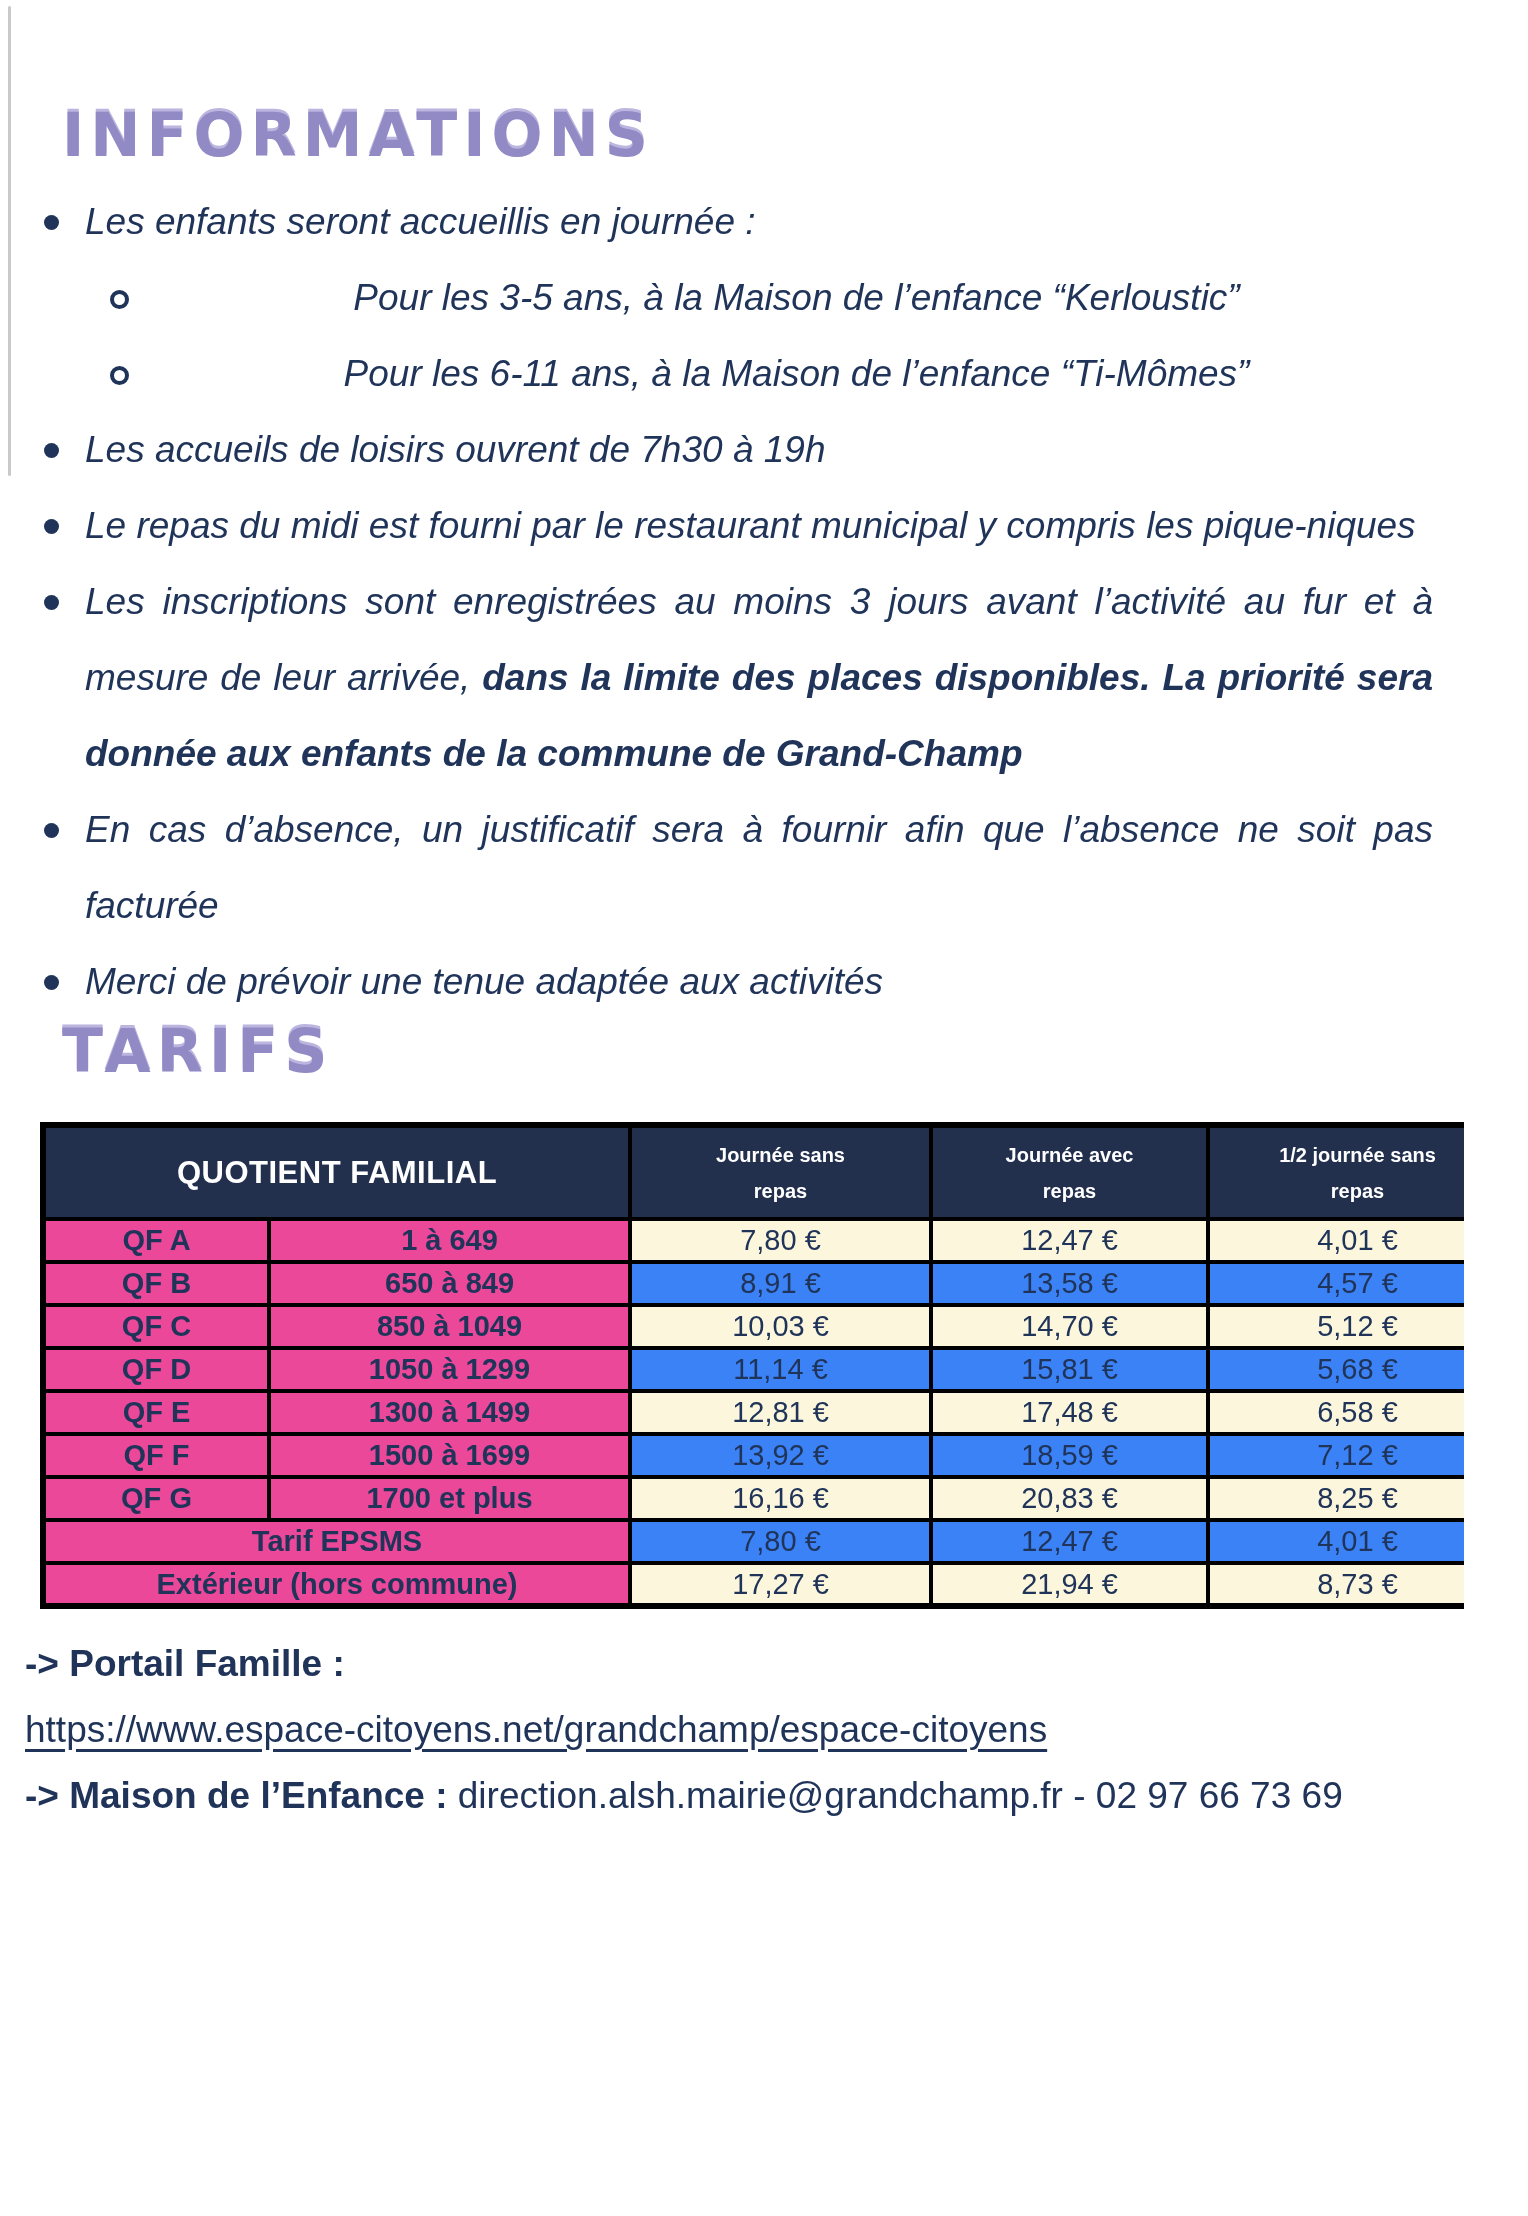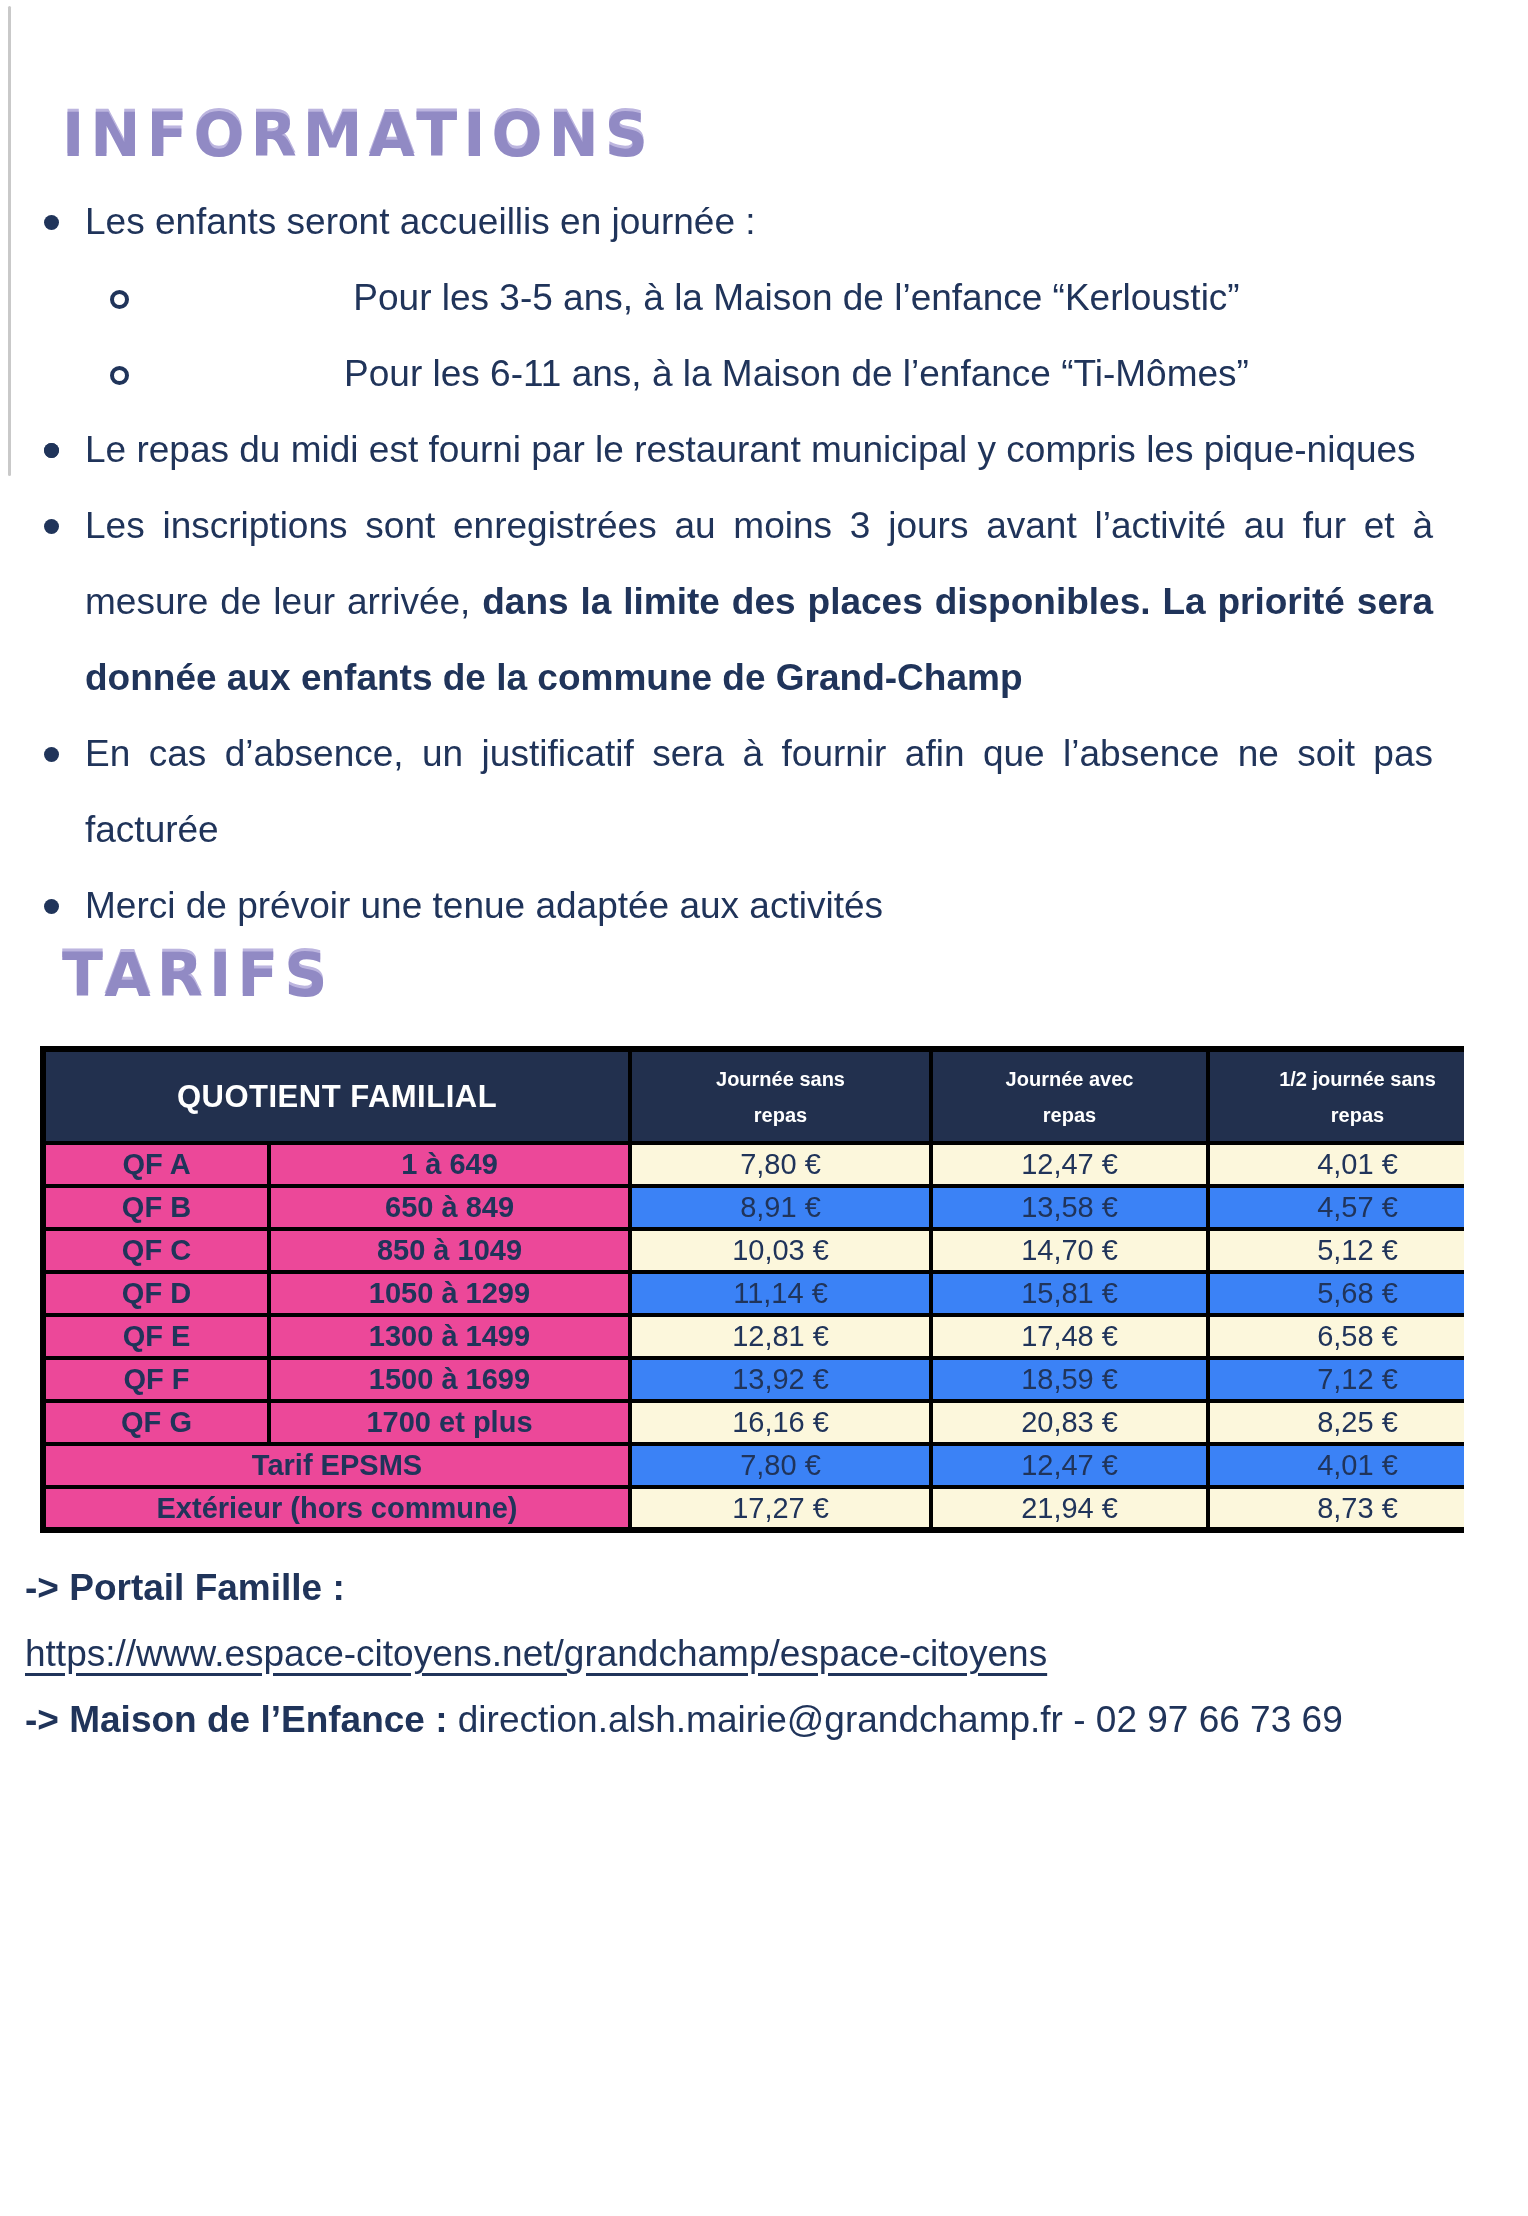--- a/index.html
+++ b/index.html
@@ -29,20 +29,21 @@
   }
   
   ul.bullets{list-style:none;margin:18px 0 0 0;padding:0;}
   ul.bullets > li{
     position:relative;
     font-size:37px;
     line-height:76px;
     padding-left:85px;
     padding-right:31px;
     text-align:justify;
+    font-style:italic;
   }
   ul.bullets > li .dot{
     position:absolute;left:44px;top:31px;
     width:15px;height:15px;border-radius:50%;
     background:#20345a;
   }
   ul.subbullets{list-style:none;margin:0;padding:0;}
   ul.subbullets > li{
     position:relative;
     font-size:37px;
@@ -115,20 +116,21 @@
           <span>Pour les 3-5 ans, à la Maison de l’enfance “Kerloustic”</span>
         </li>
         <li>
           <span class="circle"></span>
           <span>Pour les 6-11 ans, à la Maison de l’enfance “Ti-Mômes”</span>
         </li>
       </ul>
     </li>
     <li>
       <span class="dot"></span>
+      <span>Les accueils de loisirs ouvrent de 7h30 à 19h</span>
     </li>
     <li>
       <span class="dot"></span>
       <span>Le repas du midi est fourni par le restaurant municipal y compris les pique-niques</span>
     </li>
     <li>
       <span class="dot"></span>
       <span>Les inscriptions sont enregistrées au moins 3 jours avant l’activité au fur et à mesure de leur arrivée, </span><span class="b">dans la limite des places disponibles. La priorité sera donnée aux enfants de la commune de Grand-Champ</span>
     </li>
     <li>

